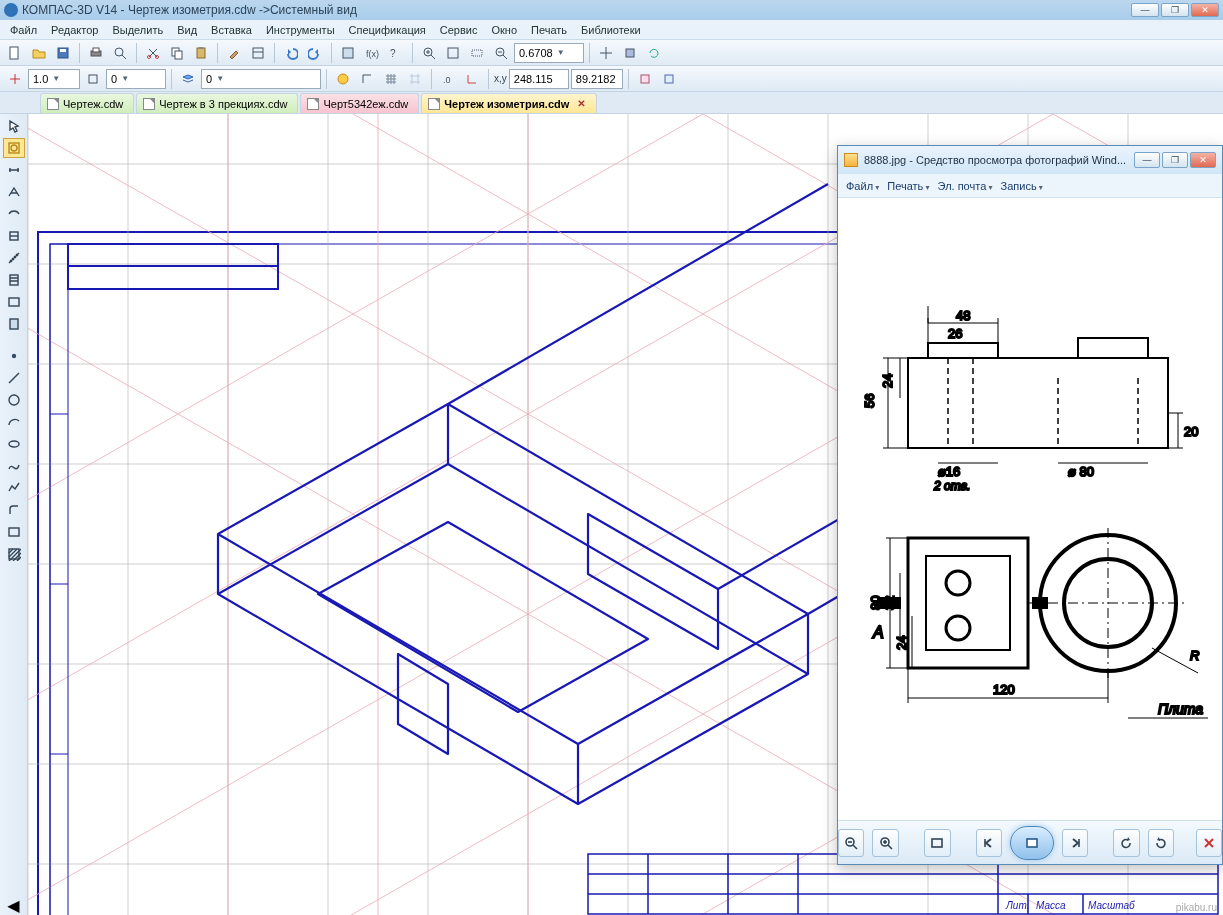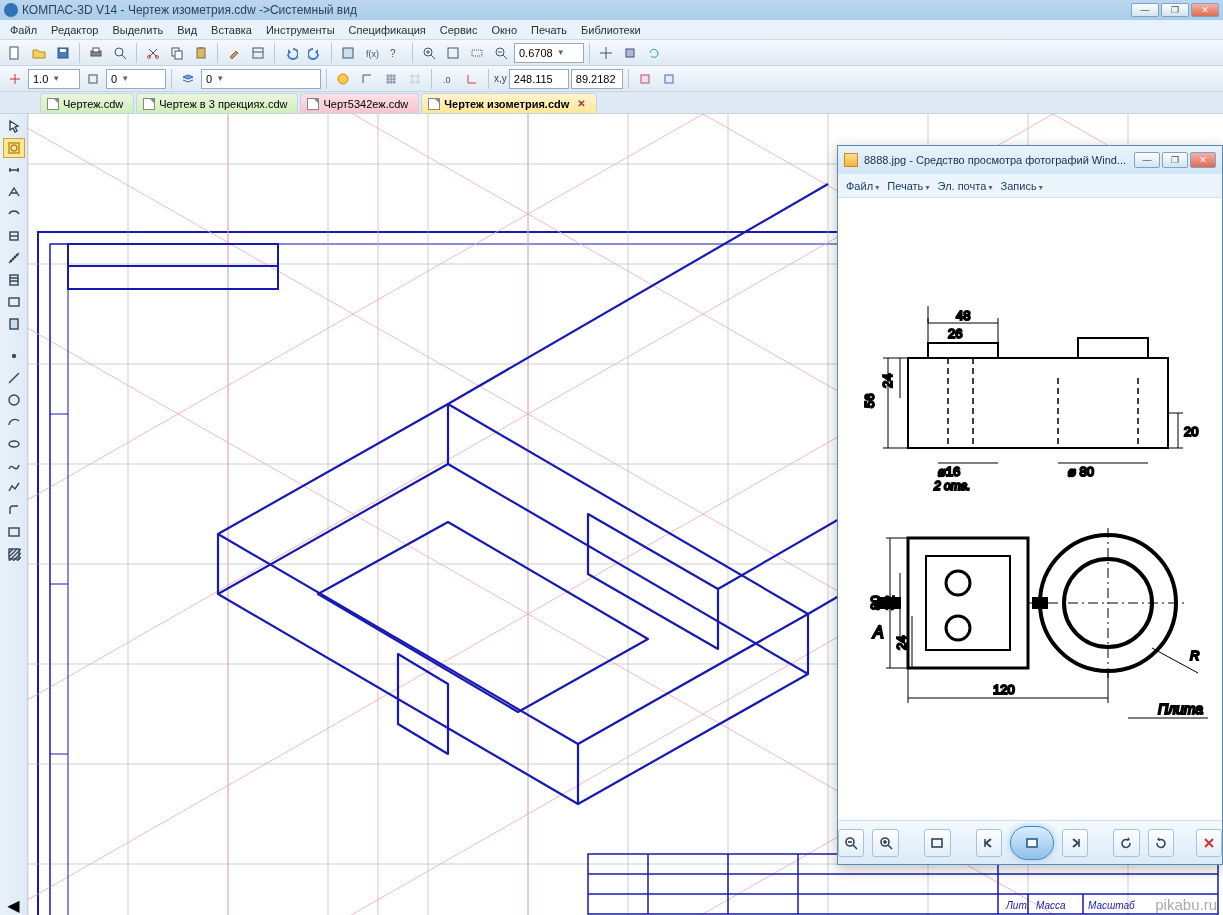--- a/index.html
+++ b/index.html
@@ -45,21 +45,21 @@
   .vwinbtn { width: 26px; height: 16px; background: linear-gradient(#fefefe,#d5e4ef); border: 1px solid #7aa5c8; border-radius: 2px; font-size: 9px; display:flex; align-items:center; justify-content:center; color:#345; }
   .vwinbtn.close { background: linear-gradient(#f6b2a5,#e06a52); color:#fff; }
   .vmenu { height: 24px; background: #edf5fc; display: flex; align-items: center; gap: 8px; padding: 0 8px; font-size: 11px; color: #1a3d6e; border-bottom: 1px solid #cfe0ee; }
   .vmenu span::after { content: " ▾"; font-size: 8px; color:#567; }
   .viewer .content { flex: 1; background: #fff; position: relative; }
   .viewer .content svg { position:absolute; inset:0; }
   .viewer .footer { height: 44px; background: linear-gradient(#f4f9fe,#dbeaf7); border-top: 1px solid #cfe0ee; display: flex; align-items: center; justify-content: center; gap: 8px; }
   .vfbtn { width: 28px; height: 28px; border-radius: 3px; background: linear-gradient(#fefefe,#e2eef8); border: 1px solid #a6c3dc; display:flex; align-items:center; justify-content:center; }
   .vfbtn.big { width: 46px; height: 34px; border-radius: 17px; background: linear-gradient(#d9edff,#8fc1ea); border: 1px solid #4e86b8; box-shadow: 0 0 6px #9cc8ec; }
   .vfbtn svg { width: 14px; height: 14px; stroke:#345; fill:none; stroke-width:1.6; }
-  .watermark { position:absolute; right:6px; bottom:2px; font-size:15px; color:#aaa; }
+  .watermark { position:absolute; right:6px; bottom:2px; font-size:10px; color:#aaa; }
 </style>
 </head>
 <body>
 
 <div class="titlebar">
   <span class="icon"></span>
   <span>КОМПАС-3D V14 - Чертеж изометрия.cdw -&gt;Системный вид</span>
   <div class="winbtns">
     <div class="winbtn">—</div>
     <div class="winbtn">❐</div>

